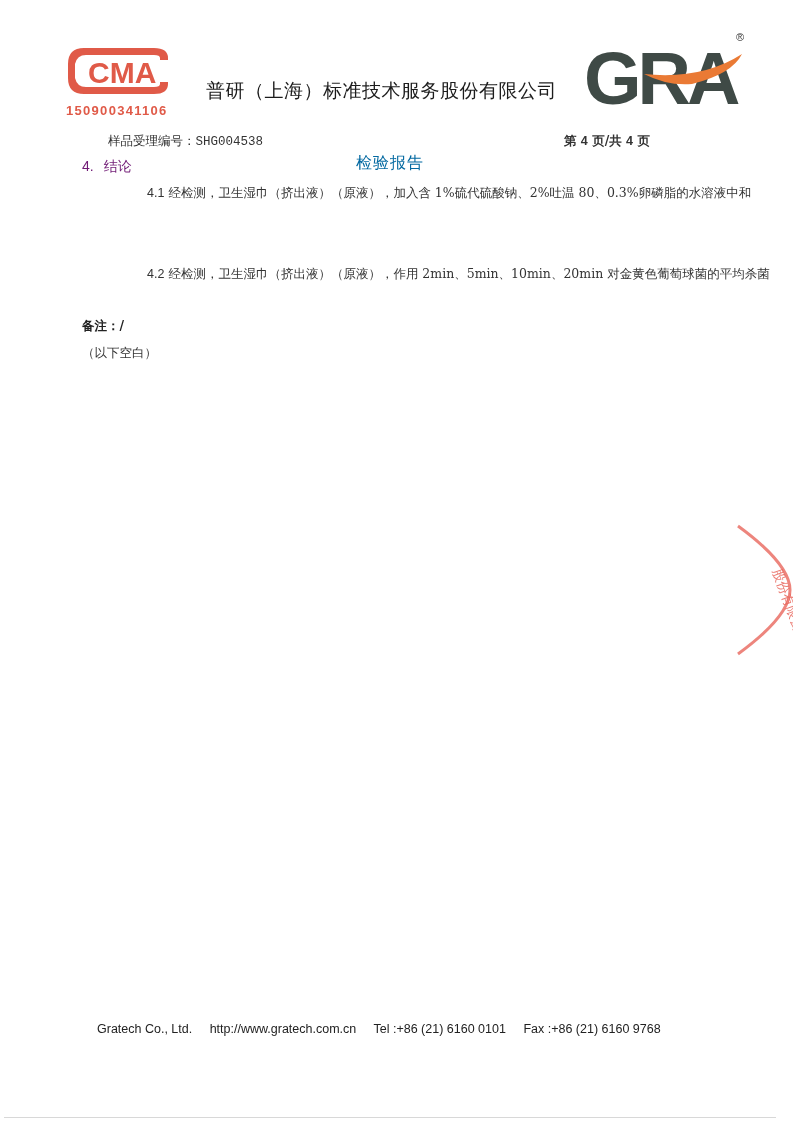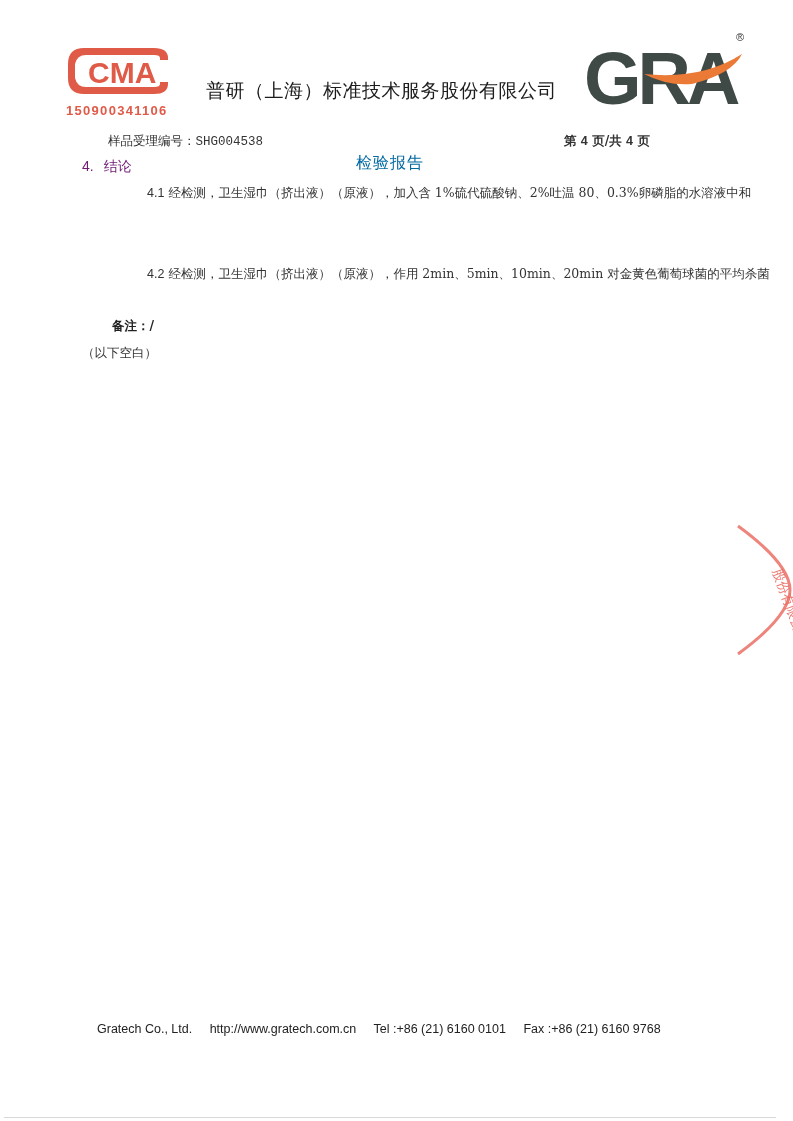--- a/index.html
+++ b/index.html
@@ -16,21 +16,21 @@
   .sample .num { font-family: Liberation Mono, monospace; text-align: right; }
   .pageinfo { left: 564px; top: 133px; font-size: 12.5px; color: #333; font-weight: bold; }
   .pageinfo .n { font-family: "Liberation Sans", sans-serif; }
   .sec { left: 82px; top: 158px; font-size: 14px; color: #701a75; text-align: center; }
   .sec .n { font-family: "Liberation Sans", sans-serif; margin-right: 10px; }
   .para { left: 115px; width: 632px; font-size: 12.5px; line-height: 25px; color: #333; margin-left: 32px; }
   .para .lab { font-family: "Liberation Sans", sans-serif; margin-right: 4px; }
   .para .cont { display: block; padding-left: 23px; }
   .p41 { top: 180px; }
   .p42 { top: 261px; }
-  .remark { left: 82px; top: 318px; font-size: 12.5px; font-weight: bold; color: #222; margin-left: 30px; }
+  .remark { left: 82px; top: 318px; font-size: 12.5px; font-weight: bold; color: #222; }
   .blank { left: 82px; top: 345px; font-size: 12.5px; color: #333; }
   .stamp { left: 734px; top: 524px; width: 59px; height: 132px; }
   .footer { left: 97px; top: 1022px; font-family: "Liberation Sans", sans-serif; font-size: 12.5px;
             color: #222; white-space: nowrap; word-spacing: 0px; }
   .footer span { margin-right: 14px; }
   .rule { left: 4px; top: 1117px; width: 772px; height: 1px; background: #d8d8d8; }
 </style>
 </head>
 <body>
 

